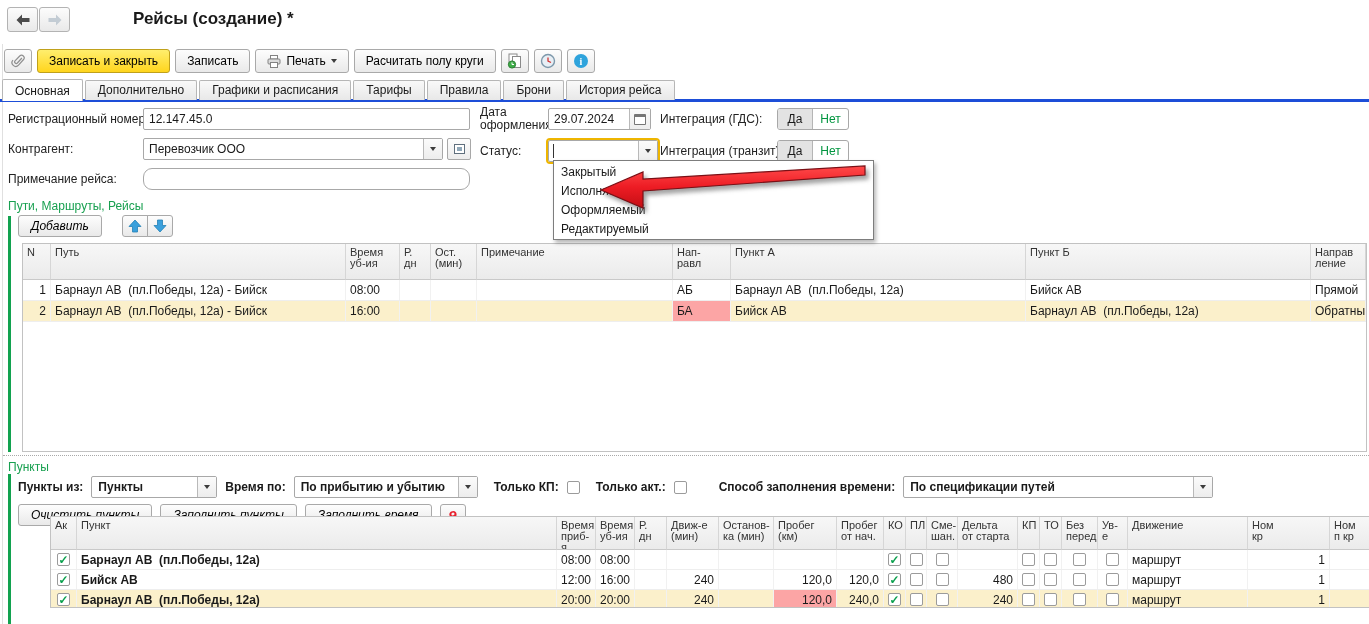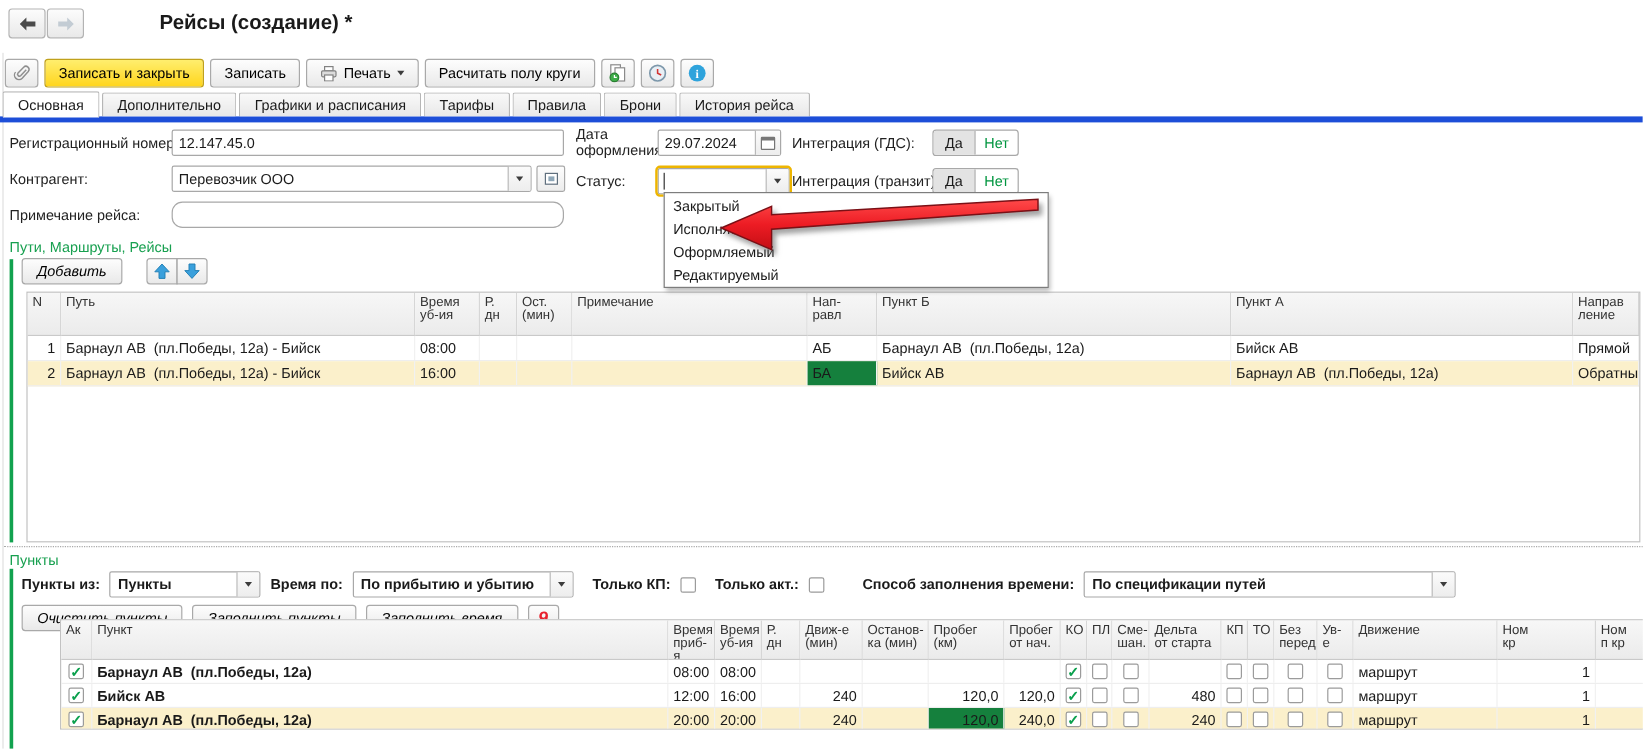--- a/index.html
+++ b/index.html
@@ -18,21 +18,21 @@
   .page-title{position:absolute;left:133px;top:9px;font-size:17px;font-weight:bold;white-space:pre;}
   
   .toolbar{position:absolute;top:48px;left:4px;height:26px;display:flex;align-items:center;gap:5px;}
   .btn{height:24px;display:inline-flex;align-items:center;justify-content:center;gap:5px;padding:0 11px;
     border:1px solid #a9a9a9;border-radius:3px;background:linear-gradient(#fdfdfd,#e9e9e9);
     font-size:12px;color:#000;white-space:nowrap;cursor:pointer;}
   .btn.icon{width:28px;padding:0;}
   .btn.primary{background:linear-gradient(#ffee6e,#ffd51d);border-color:#c0a11b;font-weight:normal;}
   .caret{width:0;height:0;border-left:3.5px solid transparent;border-right:3.5px solid transparent;border-top:4px solid #3c3c3c;}
   
-  .tabs{position:absolute;top:80px;left:0;right:0;height:22px;display:flex;align-items:flex-end;border-bottom:5px solid #1d4ed8;padding-left:2px;}
+  .tabs{position:absolute;top:80px;left:0;right:0;height:22px;display:flex;align-items:center;border-bottom:3px solid #1d4ed8;padding-left:2px;}
   .tab{height:20px;display:flex;align-items:center;padding:0 12px;margin-right:2px;
     border:1px solid #b6b6b6;border-bottom:none;border-radius:2px 2px 0 0;
     background:linear-gradient(#f9f9f9,#e8e8e8);cursor:pointer;white-space:nowrap;}
   .tab.active{height:22px;margin-bottom:-1px;background:#fff;font-weight:normal;}
   
   .formarea{position:absolute;top:102px;left:0;right:0;height:94px;}
   .flabel{position:absolute;color:#222;white-space:nowrap;}
   .field{position:absolute;height:22px;border:1px solid #a8a8a8;background:#fff;display:flex;align-items:stretch;border-radius:2px;}
   .field .txt{flex:1;display:flex;align-items:center;padding:0 5px;white-space:pre;overflow:hidden;}
   .field .dd{width:19px;border-left:1px solid #b9b9b9;display:flex;align-items:center;justify-content:center;background:linear-gradient(#fbfbfb,#ededed);cursor:pointer;}
@@ -69,21 +69,21 @@
   .g1{grid-template-columns:28px 295px 54px 31px 46px 196px 58px 295px 285px minmax(0,1fr);}
   .g2{grid-template-columns:26px 480px 39px 39px 32px 52px 55px 63px 47px 22px 21px 31px 60px 22px 22px 36px 30px 120px 82px minmax(0,1fr);}
   .hrow .hc{background:linear-gradient(#f7f7f7,#ebebeb);border-right:1px solid #d6d6d6;border-bottom:1px solid #c9c9c9;
     padding:3px 4px 2px;font-size:11px;line-height:11px;color:#333;white-space:pre-line;overflow:hidden;}
   .trow{border-bottom:1px solid #eeeeee;}
   .trow.sel{background:#fbf0cb;}
   .dc{padding:0 4px;font-size:12px;display:flex;align-items:center;border-right:1px solid #f1f1f1;white-space:pre;overflow:hidden;}
   .dc.num{justify-content:flex-end;}
   .dc.ctr{justify-content:center;}
   .dc.bold{font-weight:bold;}
-  .dc.active-cell{background:#15803d;}
+  .dc.active-cell{background:#fca5a5;}
   .t1row{height:21px;} .t2row{height:20px;}
   
   .cb{width:13px;height:13px;border:1px solid #9b9b9b;border-radius:2px;background:#fff;display:inline-flex;
     align-items:center;justify-content:center;cursor:pointer;flex:0 0 auto;}
   .cb::after{content:"✓";font-size:12px;font-weight:bold;color:#0aa04d;line-height:1;visibility:hidden;}
   .cb.checked::after{visibility:visible;}
   
   .combo{height:22px;display:flex;border:1px solid #a8a8a8;border-radius:2px;background:#fff;}
   .combo .ct{display:flex;align-items:center;padding:0 6px;white-space:pre;overflow:hidden;flex:1;}
   .combo .dd{width:19px;border-left:1px solid #b9b9b9;display:flex;align-items:center;justify-content:center;background:linear-gradient(#fbfbfb,#ededed);cursor:pointer;}
@@ -252,22 +252,22 @@
     <div class="hc">N</div>
     <div class="hc">Путь</div>
     <div class="hc">Время
 уб-ия</div>
     <div class="hc">Р. дн</div>
     <div class="hc">Ост.
 (мин)</div>
     <div class="hc">Примечание</div>
     <div class="hc">Нап-
 равл</div>
+    <div class="hc">Пункт А</div>
     <div class="hc">Пункт Б</div>
-    <div class="hc">Пункт А</div>
     <div class="hc">Направ
 ление</div>
   </div>
   <div class="grid g1 trow t1row">
     <div class="dc num">1</div>
     <div class="dc">Барнаул АВ  (пл.Победы, 12а) - Бийск</div>
     <div class="dc">08:00</div>
     <div class="dc"></div>
     <div class="dc"></div>
     <div class="dc"></div>

